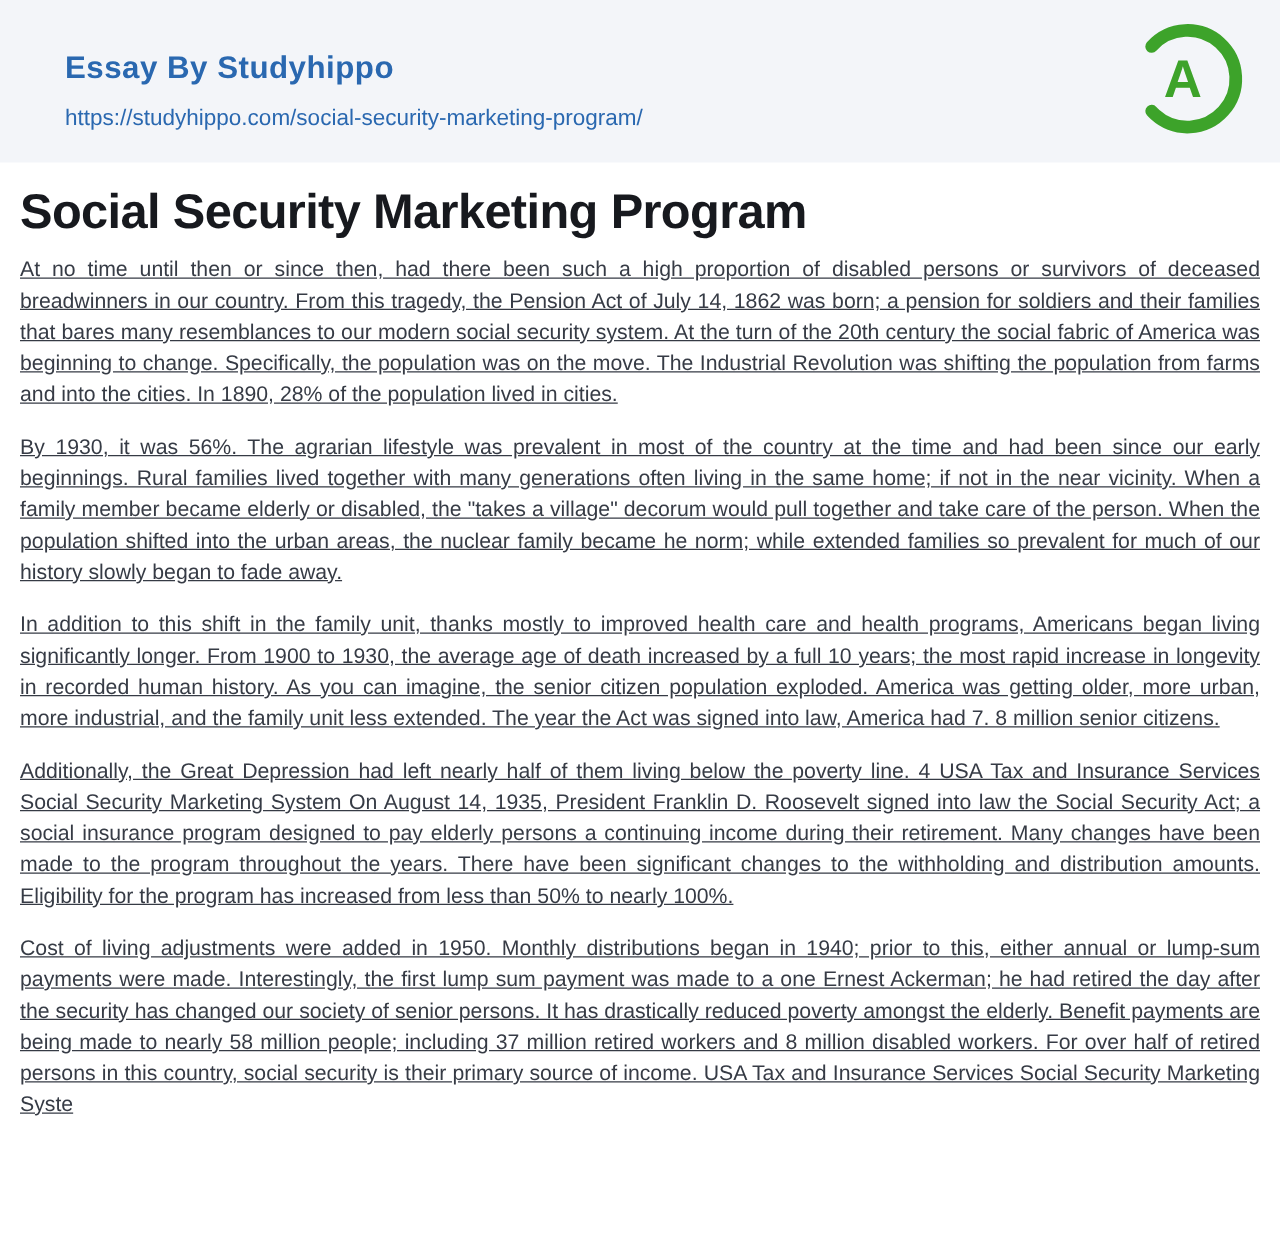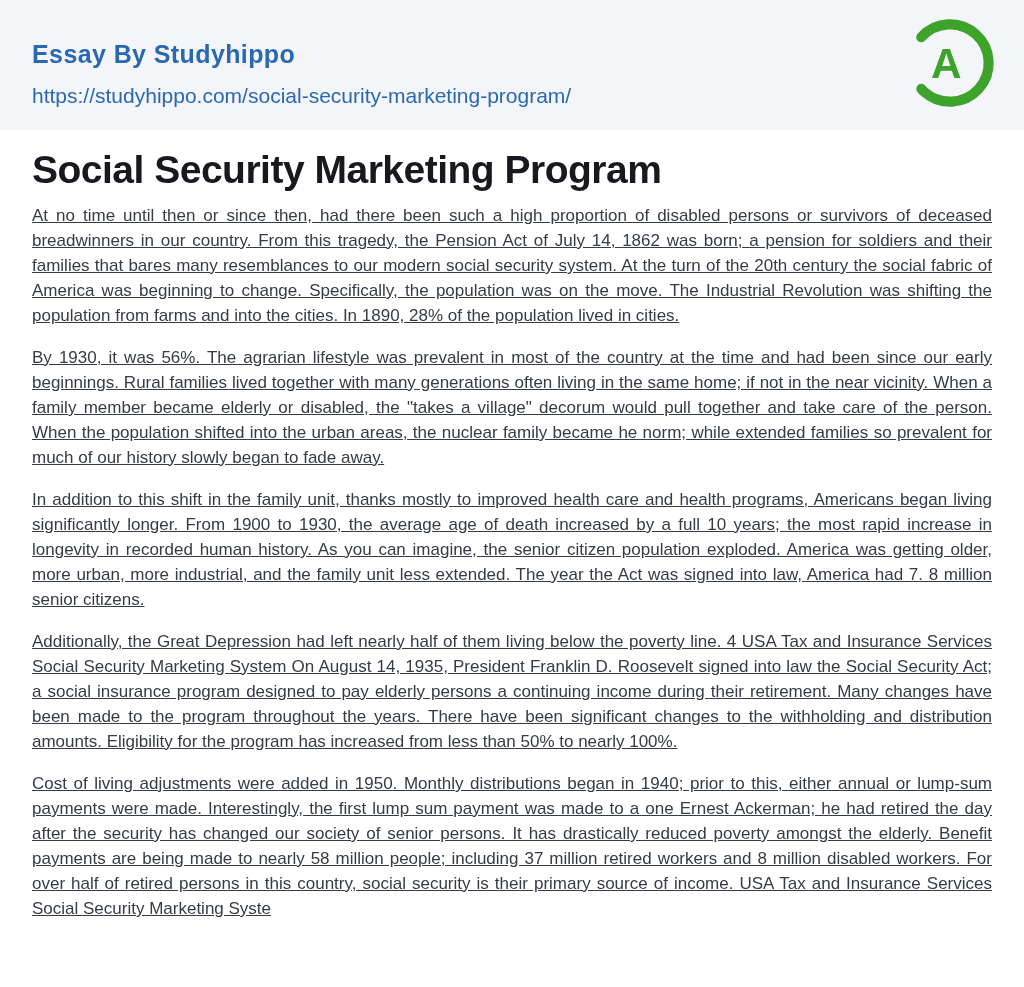--- a/index.html
+++ b/index.html
@@ -12,50 +12,50 @@
     height: 987px;
     background: #ffffff;
     font-family: "Liberation Sans", sans-serif;
     position: relative;
     overflow: hidden;
   }
   .header {
     background: #f3f5f9;
     height: 130px;
     box-sizing: border-box;
-    padding: 0 32px;
+    padding: 0 52px;
     position: relative;
   }
   .brand {
     padding-top: 40px;
     font-size: 25px;
     font-weight: 700;
     letter-spacing: 0.4px;
     color: #2a68b0;
   }
   .url {
     margin-top: 15px;
-    font-size: 21px;
+    font-size: 18px;
     color: #2a68b0;
     cursor: pointer;
   }
   .logo {
     position: absolute;
     top: 17px;
     right: 28px;
     width: 92px;
     height: 92px;
   }
   .logo svg {
     width: 100%;
     height: 100%;
     display: block;
   }
   .main {
-    padding: 0 32px;
+    padding: 0 16px;
   }
   .title {
     margin: 19px 0 11px 0;
     font-size: 39px;
     line-height: 1.1;
     font-weight: 700;
     letter-spacing: -0.5px;
     color: #17191e;
   }
   .para {

